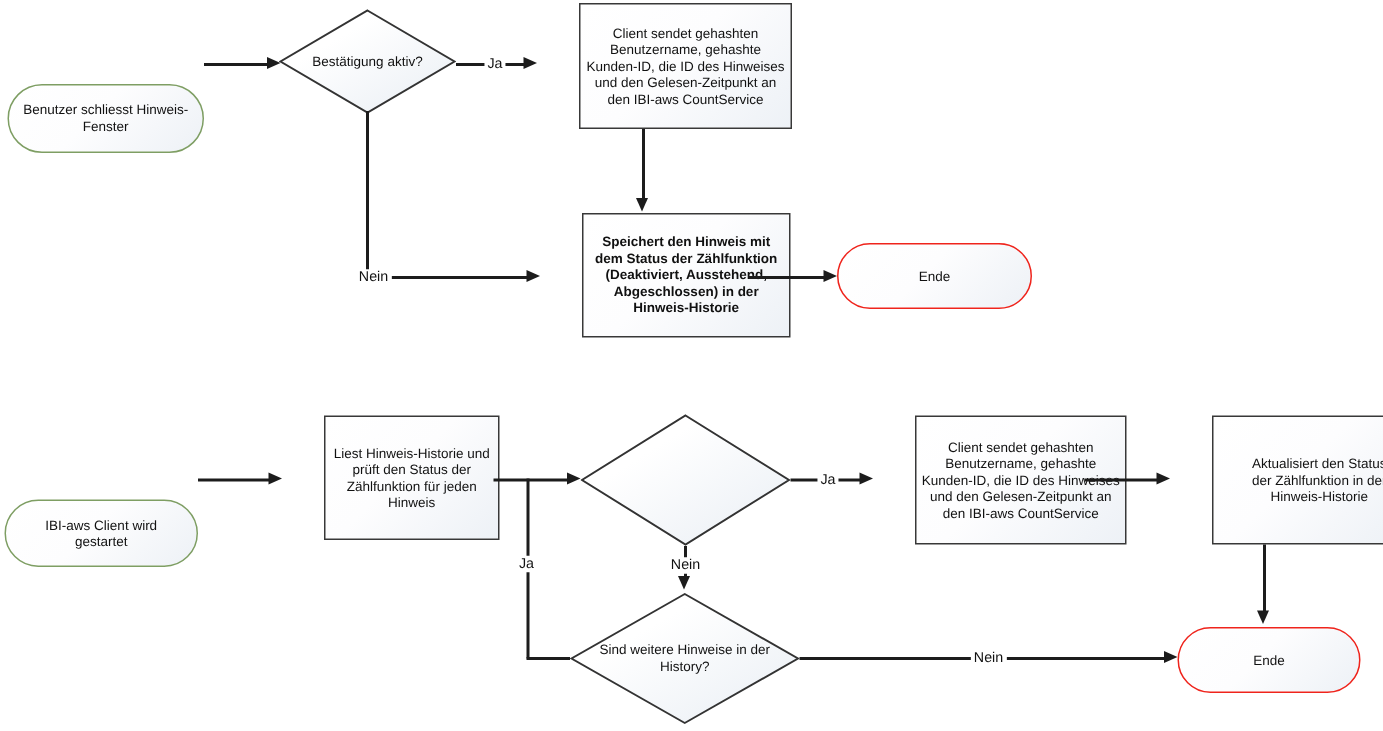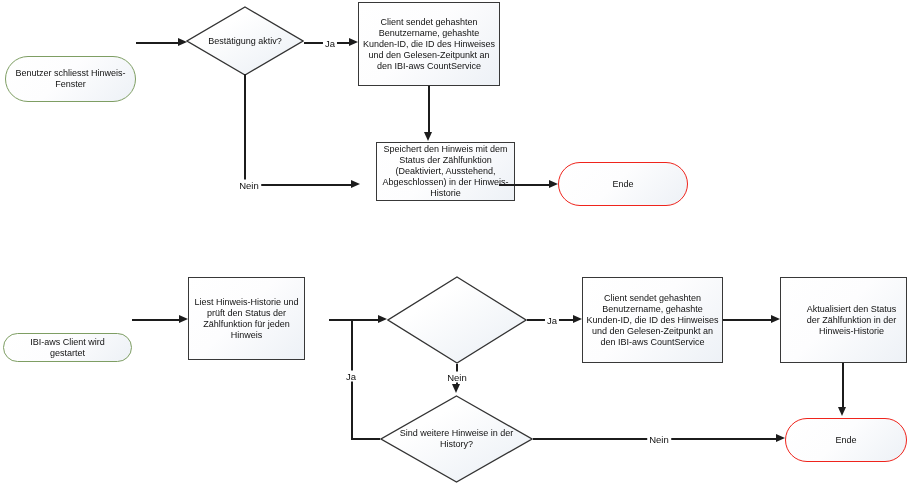--- a/index.html
+++ b/index.html
@@ -4,21 +4,21 @@
 <style>
   html,body{margin:0;padding:0;background:#ffffff;}
   .canvas{
     position:relative;width:922px;height:487px;background:#ffffff;overflow:hidden;
     font-family:"Liberation Sans", sans-serif;color:#111;
   }
   
   .node{position:absolute;box-sizing:border-box;display:flex;align-items:center;justify-content:center;
     text-align:center;font-size:9px;line-height:11px;
     background:linear-gradient(135deg,#ffffff 0%,#fdfdfe 45%,#edf1f6 100%);}
-  .process{border:1.4px solid #383838;padding:2px 3px;}
+  .process{border:1.4px solid #383838;padding:2px 3px;margin-left:28px;}
   .stadium{border-radius:23px;padding:2px 8px;}
   .start{border:1.4px solid #7e9e63;margin-top:36px;}
   .end{border:1.5px solid #ef241c;align-items:center;}
   .diamond{position:absolute;}
   .diamond svg{position:absolute;left:0;top:0;display:block;}
   .diamond .dtext{position:absolute;left:12%;right:12%;top:0;bottom:0;display:flex;
     align-items:center;justify-content:center;text-align:center;font-size:9px;line-height:11px;}
   
   .hl{position:absolute;height:1.5px;background:#1c1c1c;}
   .vl{position:absolute;width:1.5px;background:#1c1c1c;}
@@ -63,32 +63,32 @@
   </div>
 
   <div class="vl" style="left:428px;top:86px;height:46px;"></div>
   <div class="ad" style="left:424px;top:132px;"></div>
 
   <div class="vl" style="left:244px;top:74px;height:111px;"></div>
   <div class="hl" style="left:244px;top:184px;width:108px;"></div>
   <div class="ar" style="left:351px;top:180px;"></div>
   <span class="elabel" style="left:249px;top:185px;">Nein</span>
 
-  <div class="node process" style="left:376px;top:142px;width:139px;height:59px;">
+  <div class="node process" style="left:360px;top:142px;width:139px;height:83px;font-weight:bold;">
     <span>Speichert den Hinweis mit dem Status der Zählfunktion (Deaktiviert, Ausstehend, Abgeschlossen) in der Hinweis-Historie</span>
   </div>
 
   <div class="hl" style="left:499px;top:184px;width:51px;"></div>
   <div class="ar" style="left:549px;top:180px;"></div>
 
   <div class="node stadium end" style="left:558px;top:162px;width:130px;height:44px;">
     <span>Ende</span>
   </div>
 
-  <div class="node stadium start" style="left:3px;top:297px;width:129px;height:29px;">
+  <div class="node stadium start" style="left:3px;top:297px;width:129px;height:45px;">
     <span>IBI-aws Client wird gestartet</span>
   </div>
 
   <div class="hl" style="left:132px;top:319px;width:48px;"></div>
   <div class="ar" style="left:179px;top:315px;"></div>
 
   <div class="node process" style="left:188px;top:277px;width:117px;height:83px;">
     <span>Liest Hinweis-Historie und prüft den Status der Zählfunktion für jeden Hinweis</span>
   </div>
 

